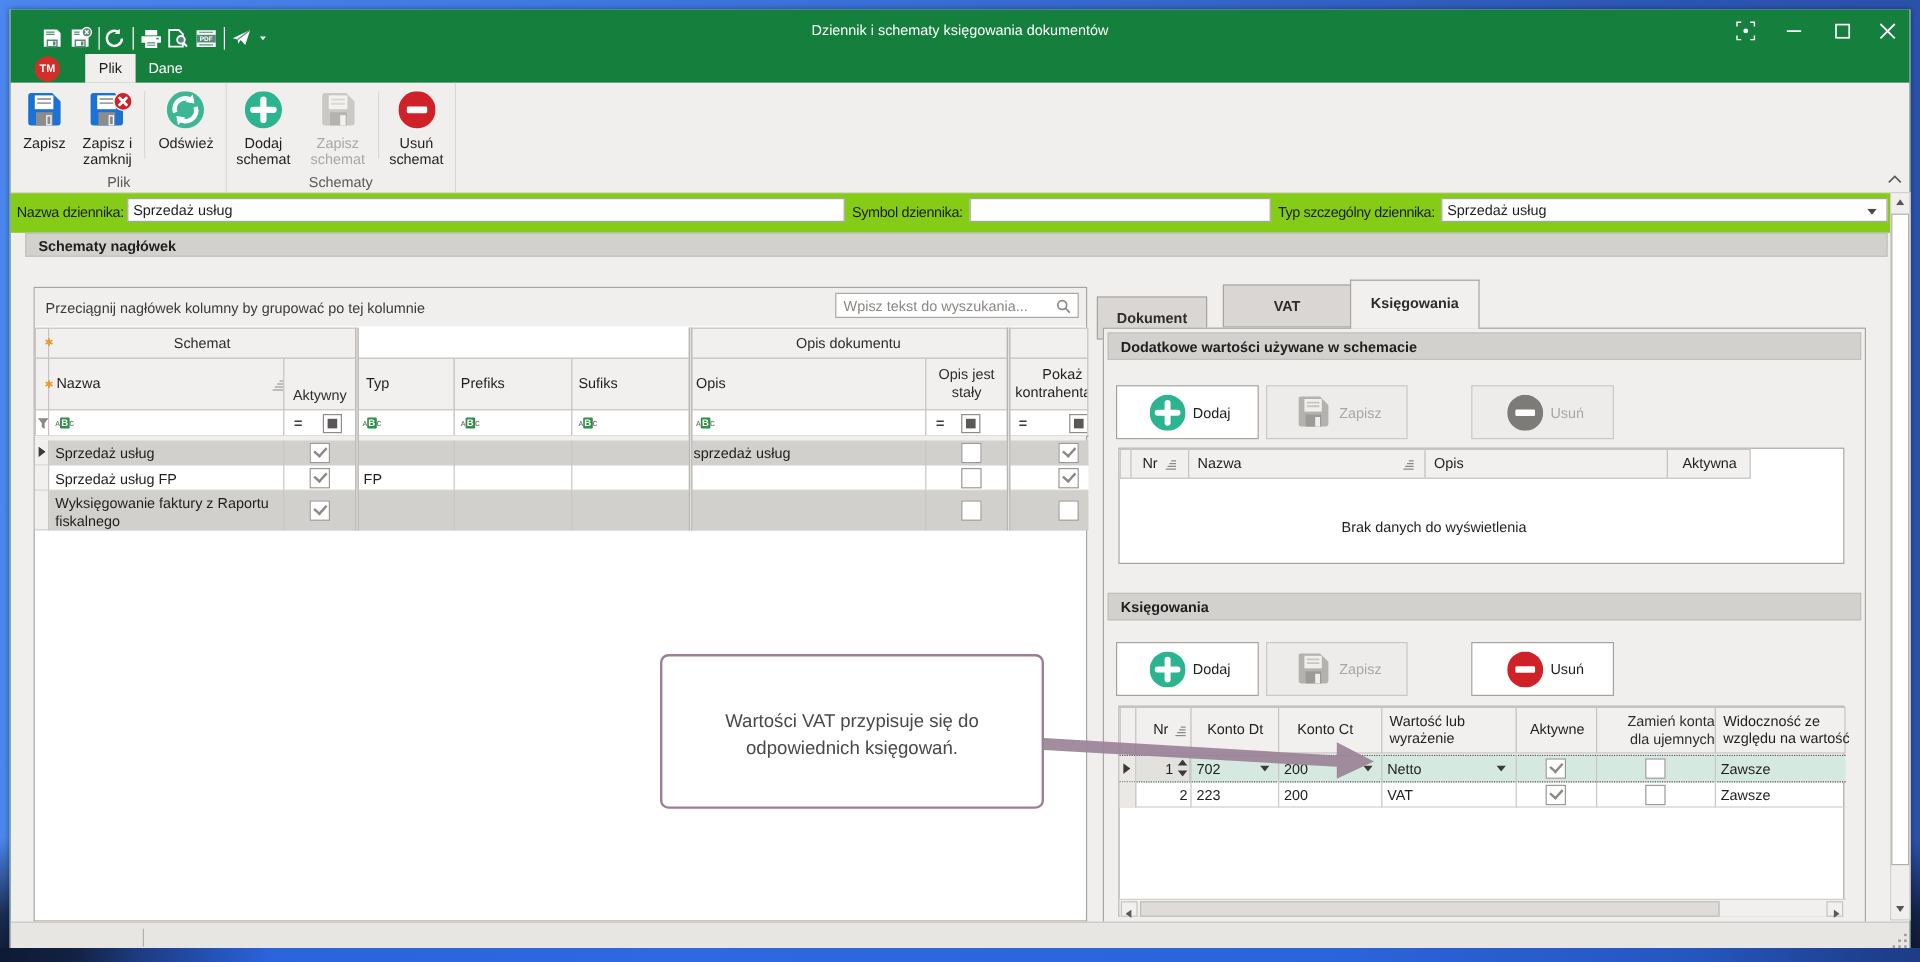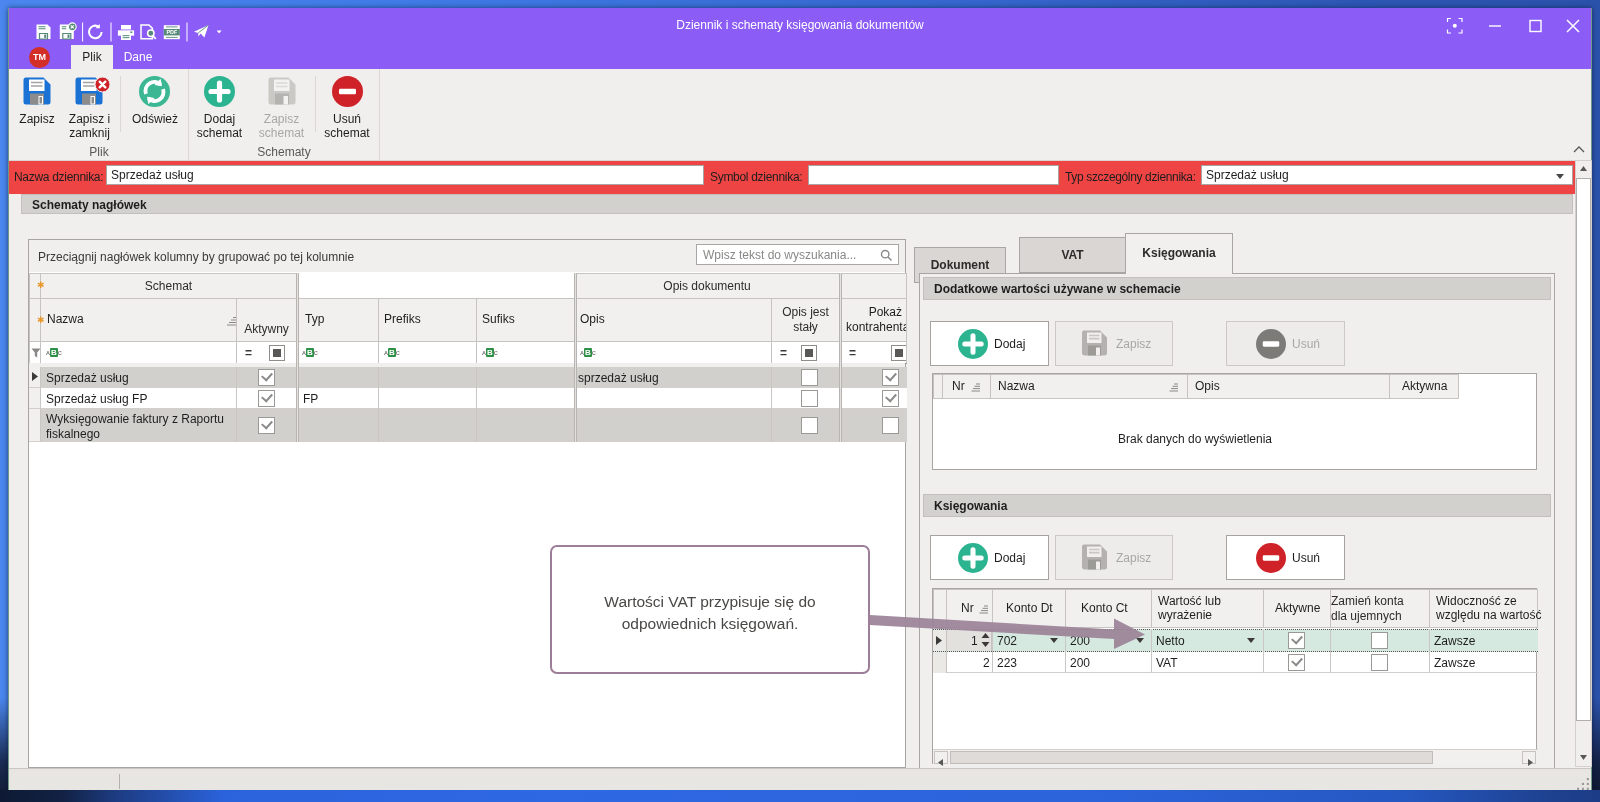--- a/index.html
+++ b/index.html
@@ -4,37 +4,37 @@
 <style>
   html,body{margin:0;padding:0;}
   body{width:1600px;height:802px;overflow:hidden;font-family:"Liberation Sans",sans-serif;}
   .abs{position:absolute;}
   #desktop{position:absolute;left:0;top:0;width:1600px;height:802px;
     background:linear-gradient(to right,#4b87ee 0%,#407be6 25%,#3567cd 60%,#2d57b4 85%,#2b52ab 100%);}
   #desktop:after{content:"";position:absolute;left:0;top:0;right:0;bottom:0;
     background:linear-gradient(to bottom,rgba(16,25,50,0) 87%,rgba(14,22,44,0.8) 95%,rgba(13,20,40,0.97) 100%);}
   #win{position:absolute;left:8px;top:8px;width:1584px;height:786px;background:#f0efed;box-shadow:0 0 5px rgba(5,15,45,0.6);
     border-left:1px solid #6f9a86;border-right:1px solid #6f9a86;border-bottom:2px solid #6f9a86;box-sizing:border-box;}
-  #titlebar{position:absolute;left:0;top:0;width:100%;height:61px;background:#8b5cf6;}
+  #titlebar{position:absolute;left:0;top:0;width:100%;height:61px;background:#15803d;}
   #title-text{position:absolute;left:50%;top:10px;transform:translateX(-50%);color:#fff;font-size:12px;white-space:nowrap;}
   
   #tm{position:absolute;left:20px;top:39px;width:21px;height:21px;border-radius:50%;background:#d32f28;color:#fff;
       font-size:9px;font-weight:bold;text-align:center;line-height:21px;letter-spacing:0;}
   .rtab{position:absolute;top:37px;height:24px;font-size:12px;text-align:center;}
   #tab-plik{left:62px;width:42px;background:#f0efed;color:#1e1e1e;line-height:24px;}
   #tab-dane{left:104px;width:50px;color:#fff;line-height:24px;}
   
   #ribbon{position:absolute;left:0;top:61px;width:100%;height:92px;background:#f0efed;border-bottom:1px solid #d8d5d2;box-sizing:border-box;}
   .rlbl{position:absolute;font-size:12px;color:#1e1e1e;text-align:center;white-space:nowrap;transform:translateX(-50%);}
   .glbl{position:absolute;font-size:12px;color:#5a5856;text-align:center;white-space:nowrap;transform:translateX(-50%);top:76px;}
   .rsep-s{position:absolute;top:7px;height:56px;width:1px;background:#dbd8d5;}
   .rsep-g{position:absolute;top:0;height:91px;width:1px;background:#dbd8d5;}
   .dis{color:#a9a7a5 !important;}
   
-  #formrow{position:absolute;left:0;top:153px;width:100%;height:33px;background:#ef4444;}
+  #formrow{position:absolute;left:0;top:153px;width:100%;height:33px;background:#84cc16;}
   .flbl{position:absolute;top:9px;font-size:12px;color:#1e1e1e;white-space:nowrap;}
   .finput{position:absolute;top:4px;height:20px;background:#fff;border:1px solid #a7a4a1;box-sizing:border-box;
      font-size:12px;color:#1e1e1e;padding:2px 0 0 4px;}
   
   .band{position:absolute;height:20px;background:#d3d1ce;border:1px solid #c2bfbc;box-sizing:border-box;
      font-size:12px;font-weight:bold;color:#1e1e1e;padding:3px 0 0 10px;}
   
   .box{position:absolute;box-sizing:border-box;}
   .txt{position:absolute;font-size:12px;color:#1e1e1e;white-space:nowrap;}
   
@@ -449,21 +449,21 @@
       </div>
     <div class="hcell" style="left:132px;top:0;width:87px;height:39px;">
         <span class="txt" style="left:15px;top:11px">Konto Ct</span>
       </div>
     <div class="hcell" style="left:218px;top:0;width:113px;height:39px;">
         <span class="txt" style="left:6px;top:4px">Wartość lub<br>wyrażenie</span>
       </div>
     <div class="hcell" style="left:330px;top:0;width:68px;height:39px;">
         <span class="txt" style="left:11px;top:11px">Aktywne</span>
       </div>
-    <div class="hcell" style="left:397px;top:0;width:100px;height:39px;text-align:left;padding-top:4px;line-height:15px;">Zamień konta<br>dla ujemnych</div>
+    <div class="hcell" style="left:397px;top:0;width:100px;height:39px;text-align:right;padding-top:4px;line-height:15px;">Zamień konta<br>dla ujemnych</div>
     <div class="hcell" style="left:496px;top:0;width:109px;height:39px;">
         <span class="txt" style="left:6px;top:4px">Widoczność ze<br>względu na wartość</span>
       </div>
 
     <div class="box" style="left:0;top:40px;width:605px;height:23px;background:#d5e9e0;border-top:1px dotted #555;border-bottom:1px dotted #555;"></div>
     <div class="box" style="left:0;top:41px;width:14px;height:21px;background:#ebe9e6;border-right:1px solid #c6c3c0;">
       <svg width="6" height="9" style="margin:6px 0 0 3px">
           <path d="M0 0 L6 4.5 L0 9 z" fill="#3c3a38"></path>
         </svg>
     </div>

